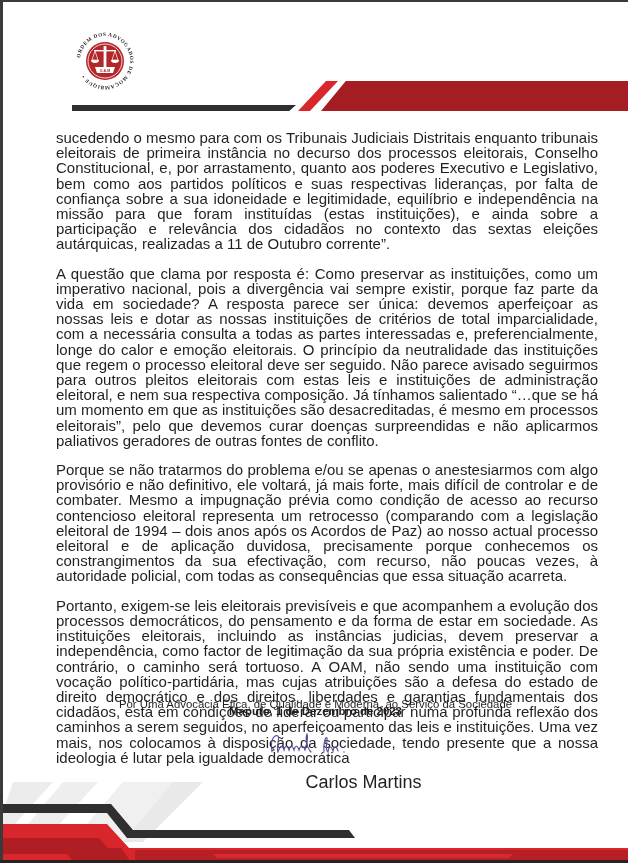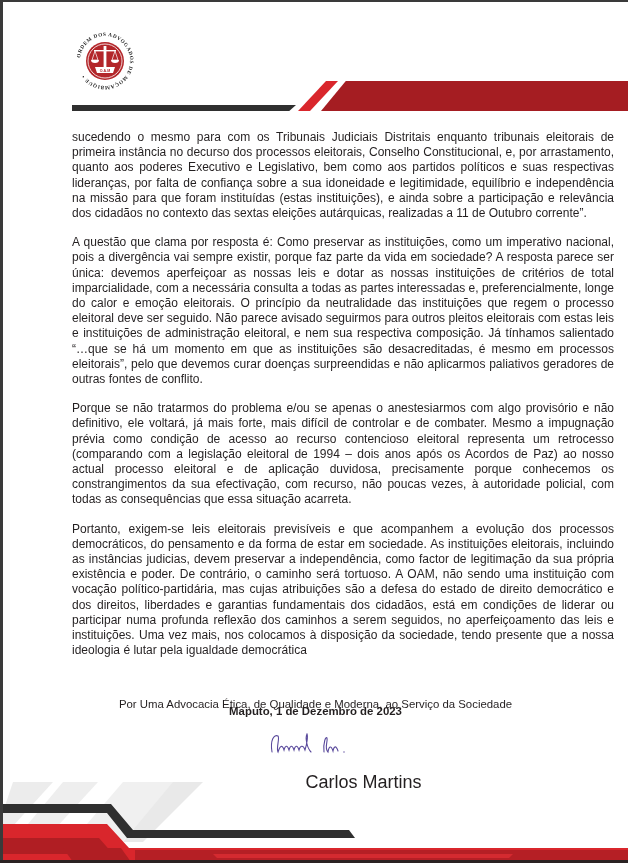--- a/index.html
+++ b/index.html
@@ -21,23 +21,22 @@
     .hdr-dark { position: absolute; left: 69px; top: 103px; width: 224px; height: 6px; background: #2f2f2f;
       clip-path: polygon(0 0, 100% 0, 97% 100%, 0 100%); }
     .hdr-stripe { position: absolute; left: 295px; top: 79px; width: 40px; height: 30px; background: #d9262c;
       clip-path: polygon(70% 0, 100% 0, 30% 100%, 0 100%); }
     .hdr-band { position: absolute; left: 318px; top: 79px; width: 310px; height: 30px; background: #a51d22;
       clip-path: polygon(8% 0, 100% 0, 100% 100%, 0 100%); }
 
     
     .text {
       position: absolute; left: 53px; top: 128px; width: 542px;
-      font-size: 12px; line-height: 15.2px; color: #231f20;
+      font-size: 15px; line-height: 15.2px; color: #231f20;
       text-align: justify;
-      margin-left: 16px;
     }
     .text p { margin: 0 0 14px 0; }
     .closing { position: absolute; left: 0; width: 625px; text-align: center; font-size: 11.4px; color: #231f20; }
     .motto { top: 696px; }
     .place-date { top: 703px; font-weight: bold; }
     .signer { top: 770px; font-size: 18px; margin-left: 48px; }
     .signature { position: absolute; left: 263px; top: 728px; width: 95px; height: 28px; }
 
     
     .ft { position: absolute; }

